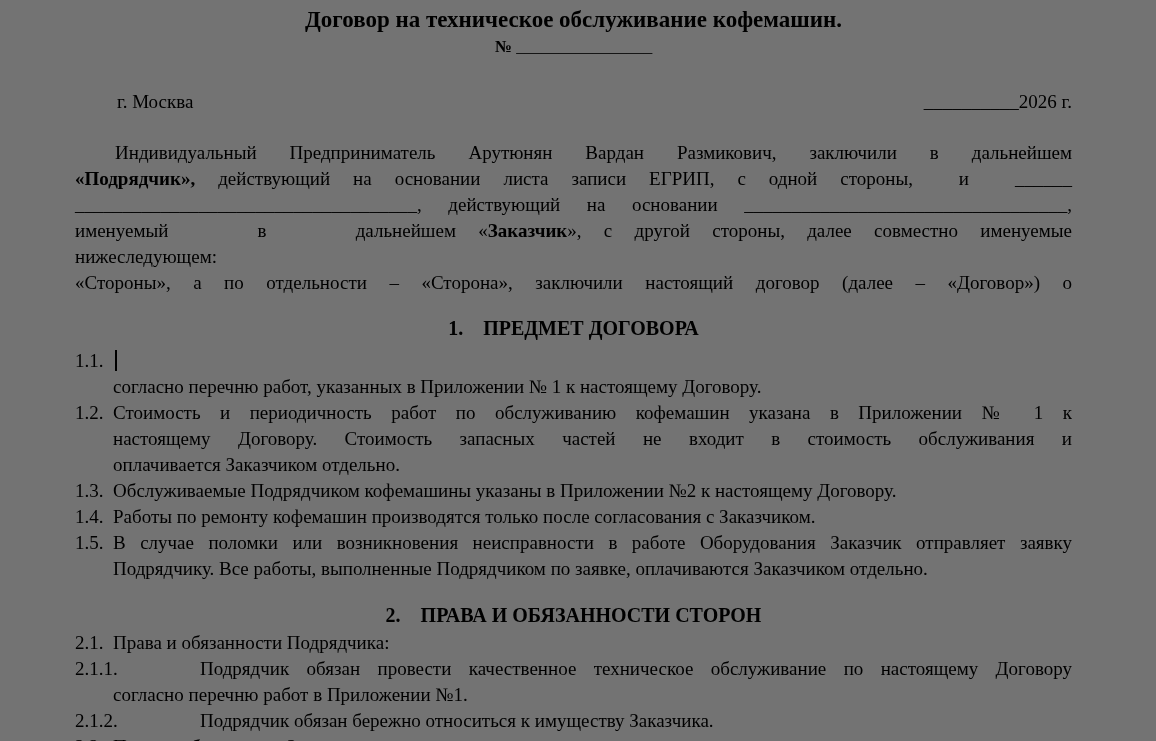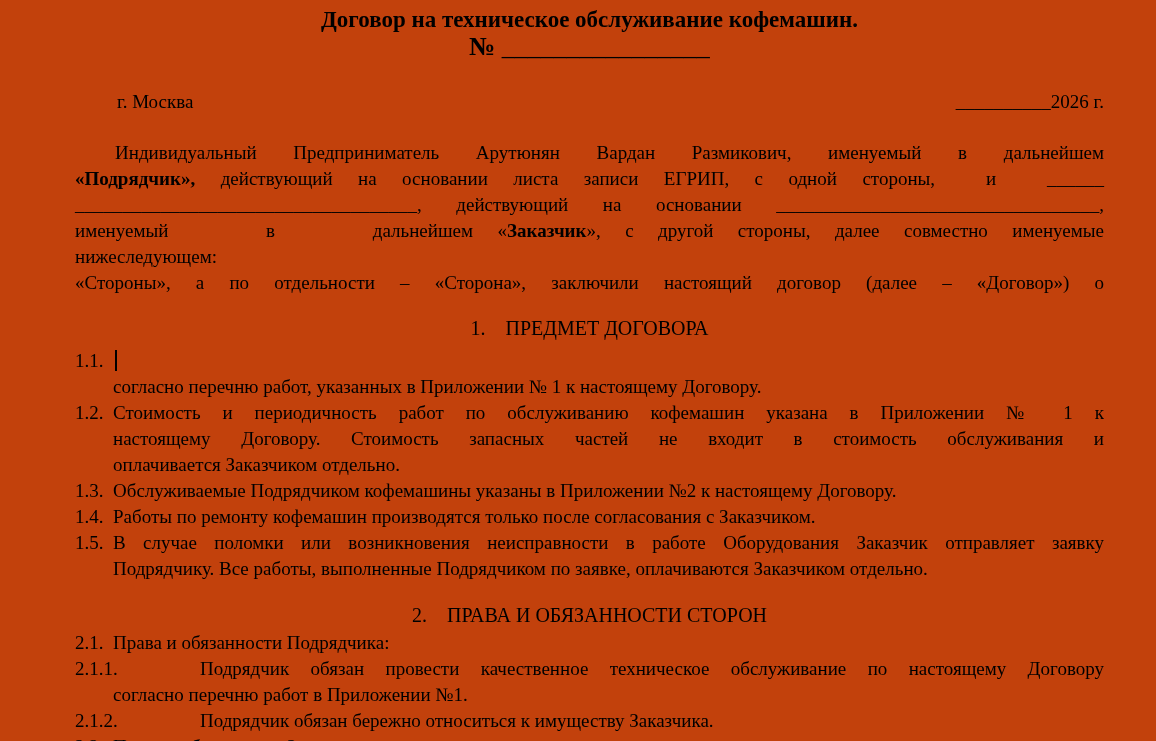--- a/index.html
+++ b/index.html
@@ -7,34 +7,34 @@
     padding: 0;
     background: #ffffff;
     color: #000000;
     font-family: "Liberation Serif", "DejaVu Serif", serif;
   }
   .page {
     position: relative;
     width: 1156px;
     height: 741px;
     box-sizing: border-box;
-    padding: 0 52px 0 75px;
-    background: #c2410c;
+    padding: 0 84px 0 75px;
+    background: #737373;
     overflow: hidden;
   }
   .b { font-weight: bold; }
   .doc-title {
     margin-top: 6px;
     font-size: 23px;
     line-height: 28px;
     font-weight: bold;
     text-align: center;
   }
   .doc-number {
-    font-size: 26px;
+    font-size: 17px;
     line-height: 26px;
     text-align: center;
   }
   .place-row {
     margin-top: 30px;
     font-size: 19px;
     line-height: 24px;
     display: flex;
     justify-content: space-between;
   }
@@ -48,21 +48,21 @@
   .just {
     text-align: justify;
     text-align-last: justify;
     -moz-text-align-last: justify;
   }
   .indent { text-indent: 40px; }
   .section-heading {
     margin-top: 20px;
     font-size: 20px;
     line-height: 24px;
-    font-weight: normal;
+    font-weight: bold;
     text-align: center;
   }
   .section-heading .hnum { margin-right: 20px; }
   .items {
     font-size: 19px;
     line-height: 26px;
     margin-top: 8px;
   }
   .sec2 { margin-top: 2px; }
   .sec2-heading { line-height: 26px; }
@@ -92,21 +92,21 @@
   <div class="doc-title">Договор на техническое обслуживание кофемашин.</div>
 
   <div class="doc-number"><span class="b">№</span> <span>________________</span></div>
 
   <div class="place-row">
     <span class="city">г. Москва</span>
     <span class="nowrap"><span>__________</span><span>2026 г.</span></span>
   </div>
 
   <div class="intro">
-    <div class="line just indent">Индивидуальный Предприниматель Арутюнян Вардан Размикович, именуемый в дальнейшем</div>
+    <div class="line just indent">Индивидуальный Предприниматель Арутюнян Вардан Размикович, заключили в дальнейшем</div>
     <div class="line just"><span class="b">«Подрядчик»,</span> <span>действующий на основании листа записи ЕГРИП, с одной стороны, &nbsp;и&nbsp;</span> <span>______</span></div>
     <div class="line just">____________________________________, действующий на основании __________________________________,</div>
     <div class="line just"><span>именуемый &nbsp;&nbsp; в &nbsp;&nbsp; дальнейшем «</span><span class="b">Заказчик</span><span>», с другой стороны, далее совместно именуемые</span></div>
     <div class="line">нижеследующем:</div>
     <div class="line just">«Стороны», а по отдельности – «Сторона», заключили настоящий договор (далее – «Договор») о</div>
   </div>
 
   <div class="section-heading"><span class="hnum">1.</span><span>ПРЕДМЕТ ДОГОВОРА</span></div>
 
   <div class="items">

